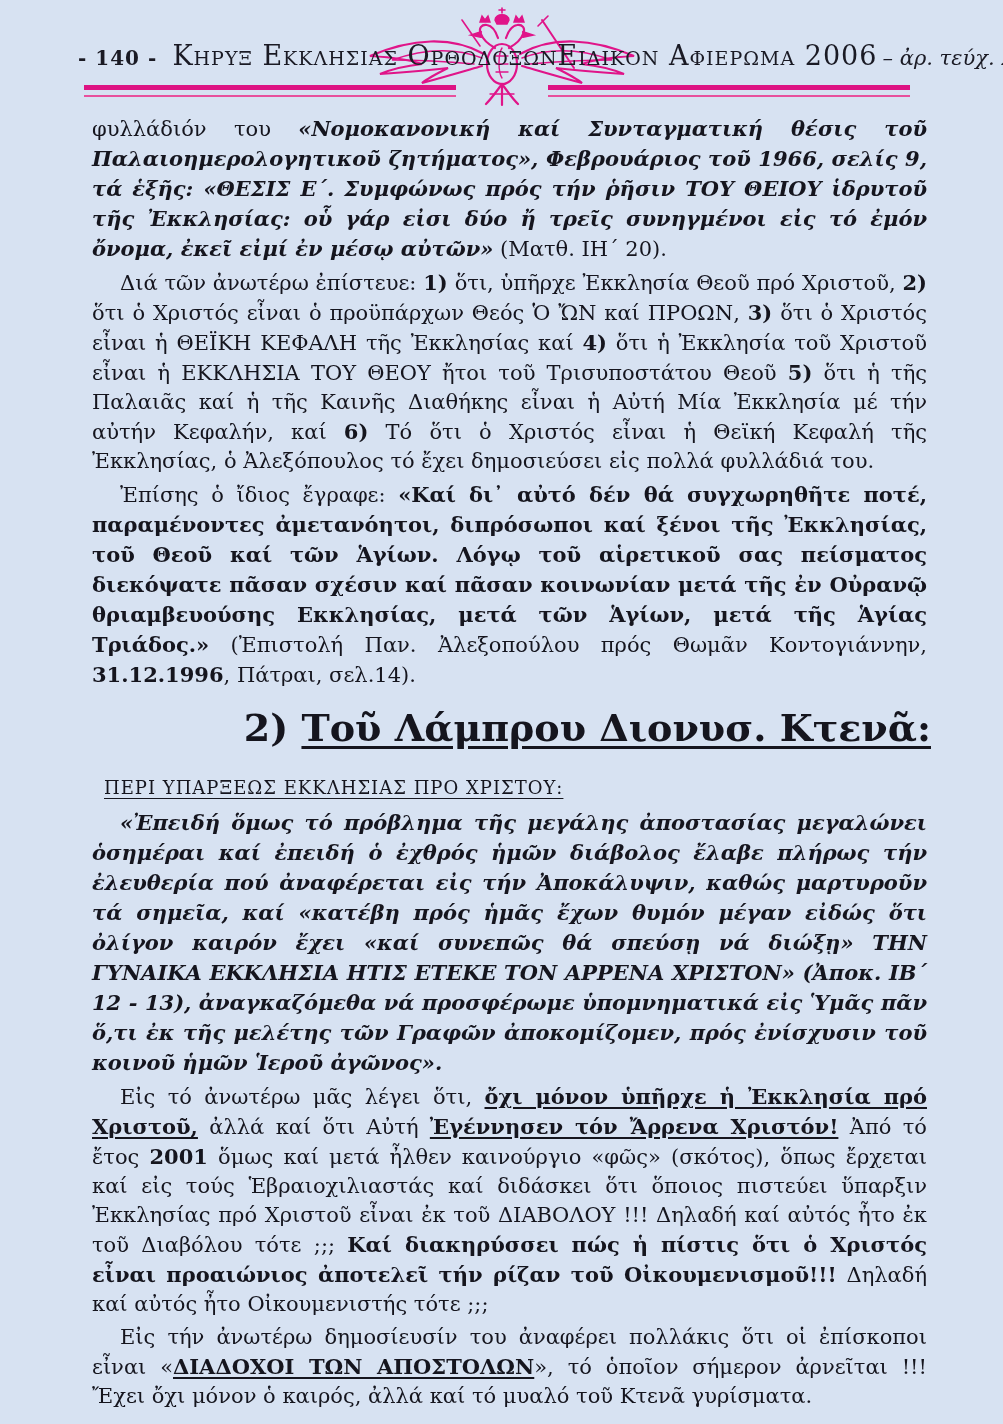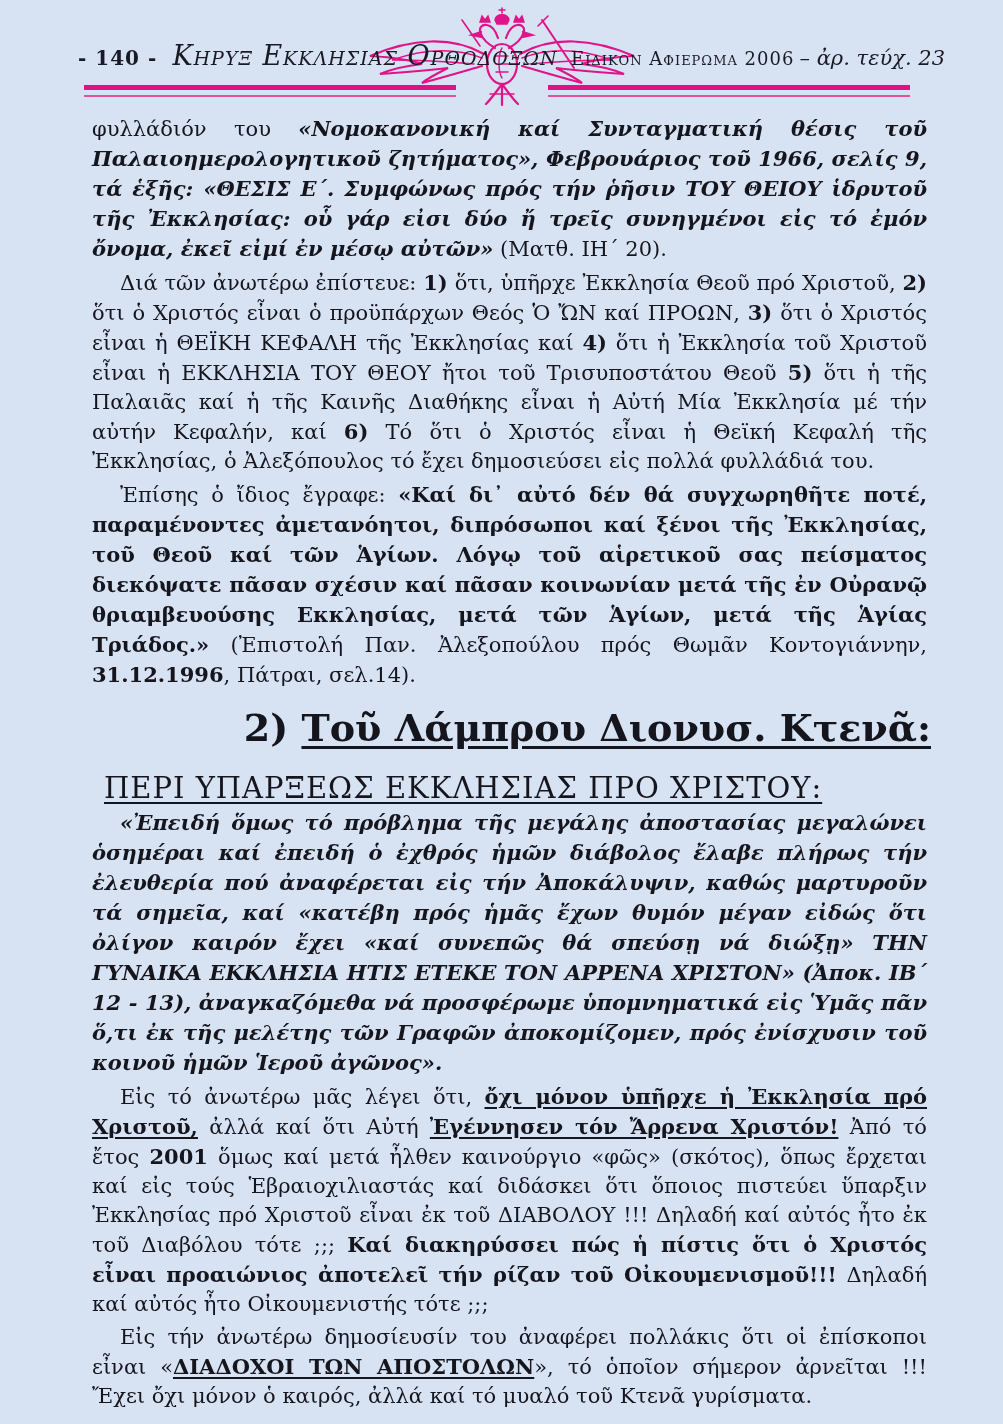--- a/index.html
+++ b/index.html
@@ -11,22 +11,22 @@
     position:relative;
   }
   
   .header{position:absolute;top:0;left:0;width:1003px;height:112px;}
   .header-row{
     position:absolute;top:40px;left:78px;right:58px;
     display:flex;justify-content:space-between;align-items:baseline;
   }
   .hdr-left,.hdr-right{white-space:nowrap;color:#1a1a24;}
   .page-num{font-weight:bold;font-size:20px;letter-spacing:1px;}
-  .journal-title{font-variant:small-caps;font-size:27px;letter-spacing:1px;margin-left:10px;font-style:italic;}
-  .issue-main{font-variant:small-caps;font-size:18px;letter-spacing:1px;}
+  .journal-title{font-variant:small-caps;font-size:27px;letter-spacing:1px;margin-left:10px;}
+  .issue-main{font-variant:small-caps;font-size:27px;letter-spacing:1px;}
   .issue-suffix{font-size:21px;font-style:italic;}
   .rule{position:absolute;background:#dd1383;}
   .rule-thick-l{left:84px;width:372px;top:85px;height:5px;}
   .rule-thick-r{left:548px;width:362px;top:85px;height:5px;}
   .rule-thin-l{left:84px;width:372px;top:95px;height:2px;background:#e8509d;}
   .rule-thin-r{left:548px;width:362px;top:95px;height:2px;background:#e8509d;}
   .emblem{position:absolute;left:352px;top:6px;width:300px;height:102px;}
   
   .article{
     position:absolute;top:110px;left:88px;width:843px;
@@ -36,21 +36,21 @@
   .article p.indent{text-indent:28px;}
   .b{font-weight:bold;}
   .i{font-style:italic;}
   .u{text-decoration:underline;text-underline-offset:3px;}
   .h2{
     font-size:38px;font-weight:bold;line-height:36px;
     margin:20px 0 28px 20px;text-align:right;
   }
   .h2 .u{text-underline-offset:5px;}
   .h3{
-    font-size:29px;line-height:28px;letter-spacing:1px;
+    font-size:18px;line-height:28px;letter-spacing:1px;
     margin:0 0 6px 16px;text-align:left;
   }
   .h3 .u{text-underline-offset:4px;}
 </style>
 </head>
 <body>
 
 <div class="header">
   <div class="rule rule-thick-l"></div>
   <div class="rule rule-thick-r"></div>

